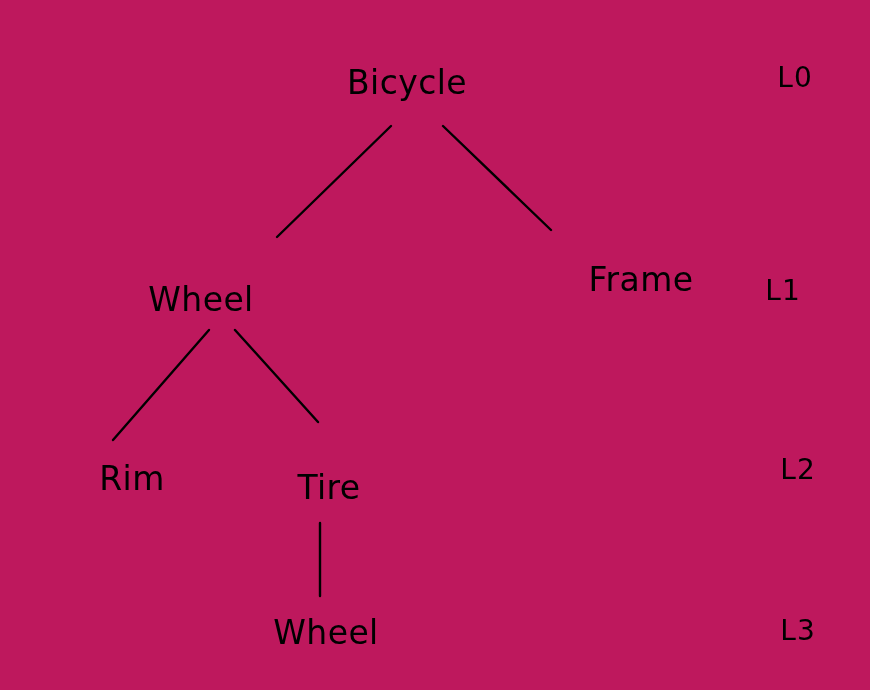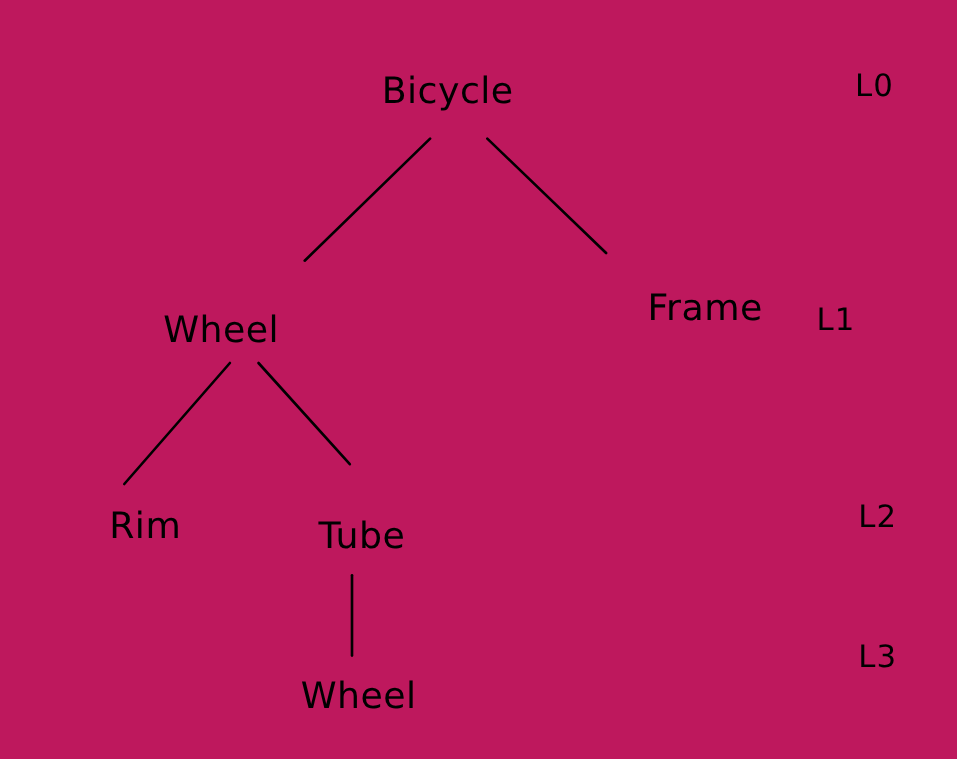--- a/index.html
+++ b/index.html
@@ -62,23 +62,23 @@
         <line x1="235" y1="330" x2="318" y2="422"></line>
         <line x1="320" y1="523" x2="320" y2="596"></line>
       </g>
   </svg>
 
   <div id="nodes">
       <div class="node-label" style="left: 407px; top: 82px; color: rgb(0, 0, 0);">Bicycle</div>
       <div class="node-label" style="left: 201px; top: 299px; color: rgb(0, 0, 0); text-align: right;">Wheel</div>
       <div class="node-label" style="left: 641px; top: 279px; color: rgb(0, 0, 0);">Frame</div>
       <div class="node-label" style="left: 132px; top: 478px; color: rgb(0, 0, 0);">Rim</div>
-      <div class="node-label" style="left: 329px; top: 487px; color: rgb(0, 0, 0);">Tube</div>
+      <div class="node-label" style="left: 329px; top: 487px; color: rgb(0, 0, 0);">Tire</div>
       <div class="node-label" style="left: 326px; top: 632px; color: rgb(0, 0, 0);">Wheel</div>
     </div>
   <div id="levels">
       <div class="level-label" style="left: 795px; top: 78px; color: rgb(0, 0, 0);">L0</div>
-      <div class="level-label" style="left: 760px; top: 291px; color: rgb(0, 0, 0);">L1</div>
+      <div class="level-label" style="left: 783px; top: 291px; color: rgb(0, 0, 0);">L1</div>
       <div class="level-label" style="left: 798px; top: 470px; color: rgb(0, 0, 0);">L2</div>
-      <div class="level-label" style="left: 798px; top: 597px; color: rgb(0, 0, 0);">L3</div>
+      <div class="level-label" style="left: 798px; top: 631px; color: rgb(0, 0, 0);">L3</div>
     </div>
 
 </div>
 
 </body></html>

